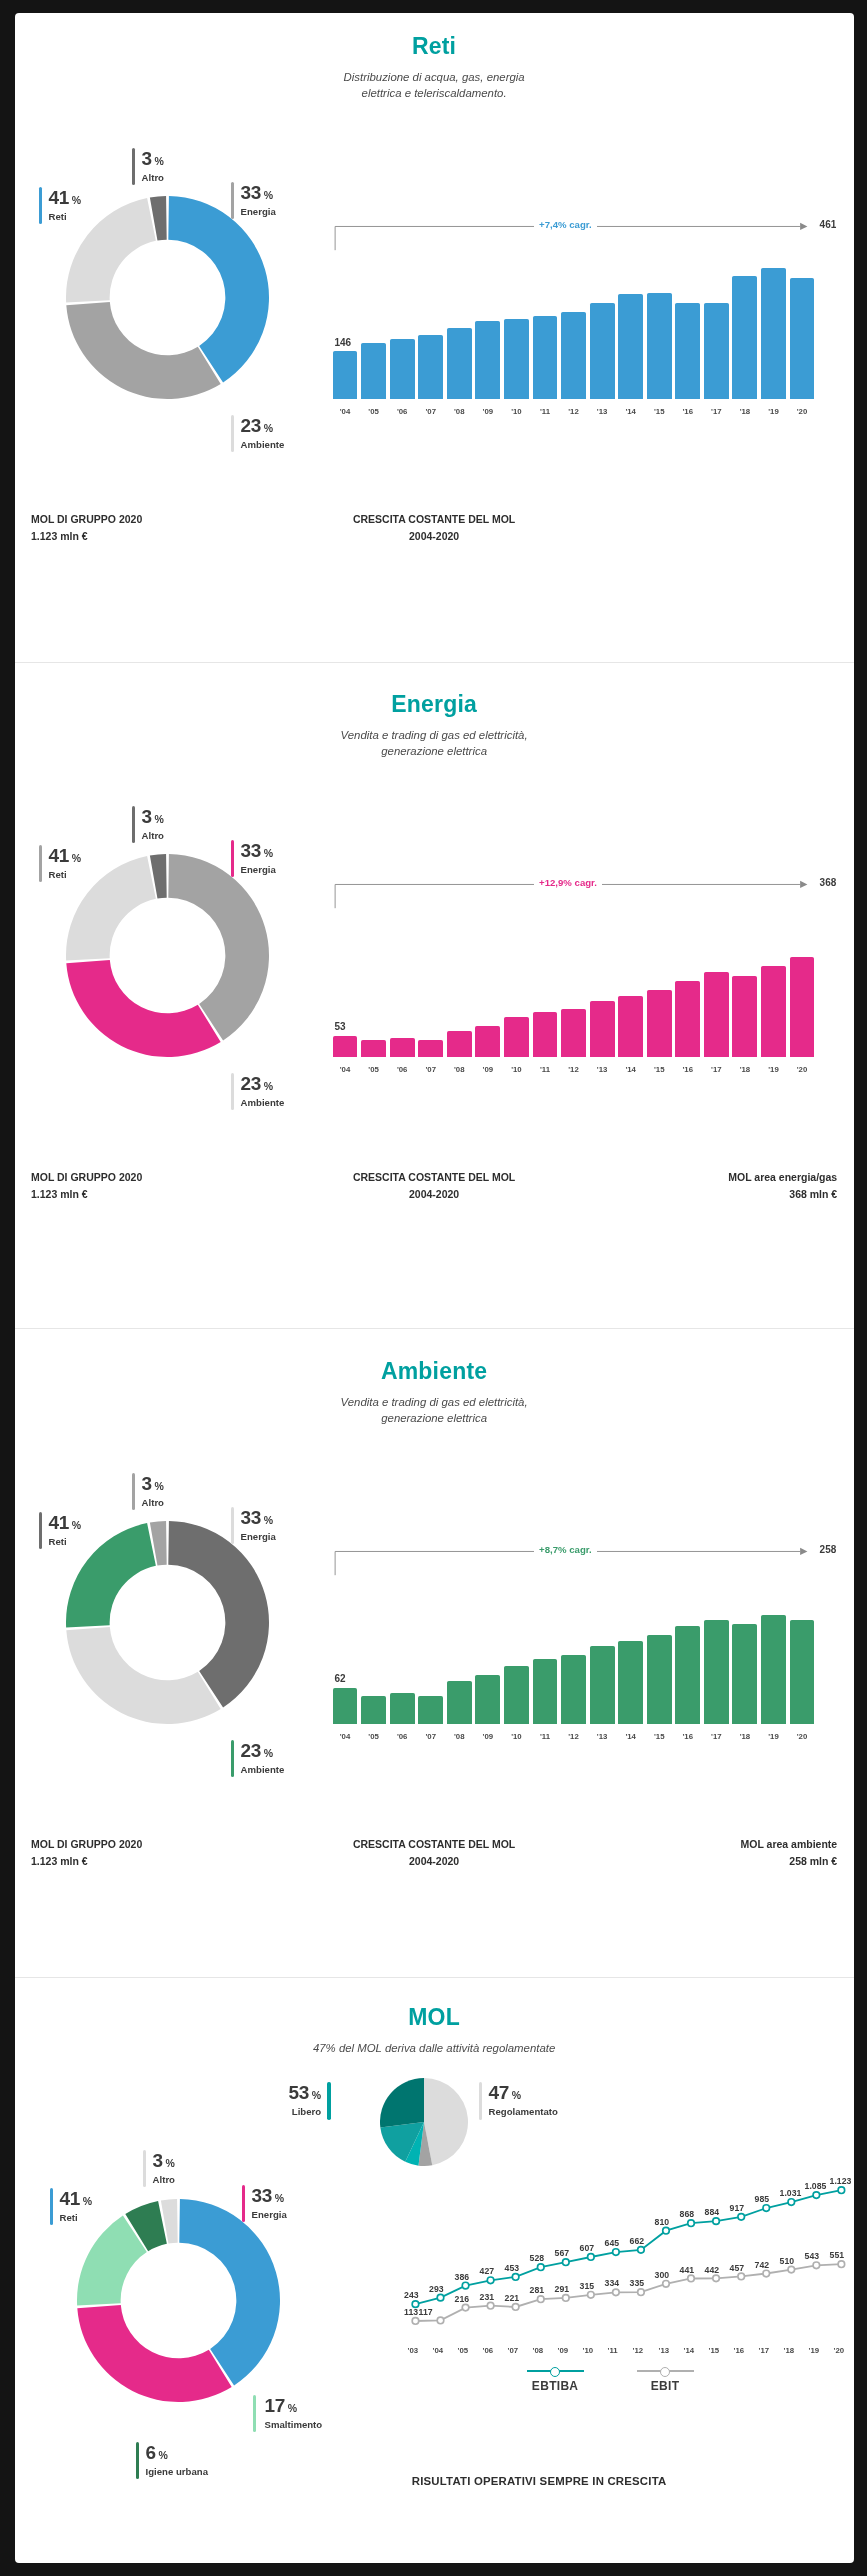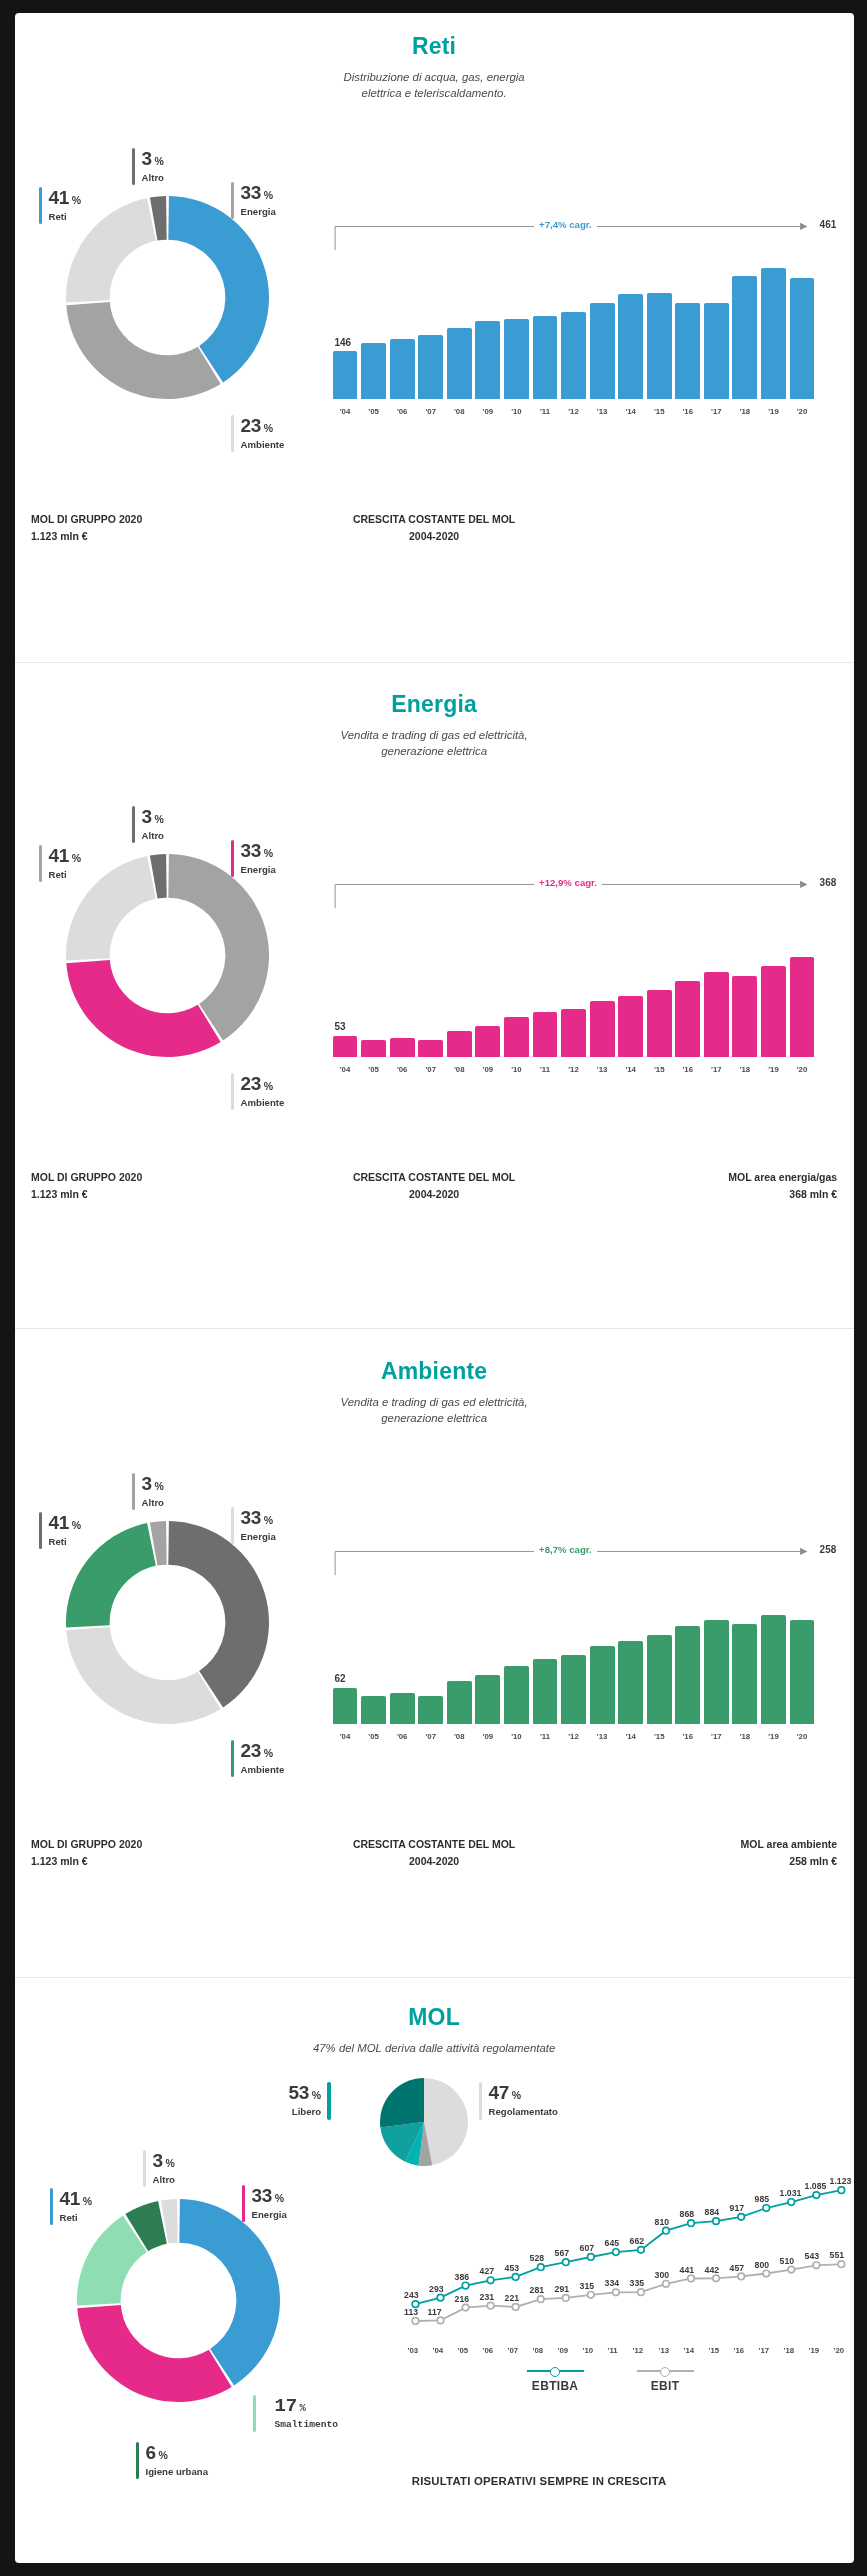--- a/index.html
+++ b/index.html
@@ -600,21 +600,21 @@
             <div class="txt" style="padding-left:10px;">
               <div style="display:flex;align-items:baseline;">
                 <span class="num">33</span>
                 <span class="pct">%</span>
               </div>
               <span class="cap">Energia</span>
             </div>
           </div>
           <div class="lbl right" style="left:238px;top:404px;height:37px;">
             <div class="bar" style="top:0;height:37px;background:#8fdeb3;"></div>
-            <div class="txt" style="padding-left:22px;font-family:Liberation Mono, monospace;">
+            <div class="txt" style="padding-left:12px;">
               <div style="display:flex;align-items:baseline;">
                 <span class="num">17</span>
                 <span class="pct">%</span>
               </div>
               <span class="cap">Smaltimento</span>
             </div>
           </div>
           <div class="lbl right" style="left:121px;top:451px;height:37px;">
             <div class="bar" style="top:0;height:37px;background:#2e7d52;"></div>
             <div class="txt" style="padding-left:10px;">
@@ -678,34 +678,34 @@
             <div class="pt-lbl" style="left:231px;top:76px;">662</div>
             <div class="pt-lbl" style="left:256px;top:57px;">810</div>
             <div class="pt-lbl" style="left:281px;top:49px;">868</div>
             <div class="pt-lbl" style="left:306px;top:47px;">884</div>
             <div class="pt-lbl" style="left:331px;top:43px;">917</div>
             <div class="pt-lbl" style="left:356px;top:34px;">985</div>
             <div class="pt-lbl" style="left:381px;top:28px;">1.031</div>
             <div class="pt-lbl" style="left:406px;top:21px;">1.085</div>
             <div class="pt-lbl" style="left:431px;top:16.4px;">1.123</div>
             <div class="pt-lbl" style="left:5.5px;top:147px;">113</div>
-            <div class="pt-lbl" style="left:29px;top:147px;">117</div>
+            <div class="pt-lbl" style="left:20px;top:147px;">117</div>
             <div class="pt-lbl" style="left:56px;top:134px;">216</div>
             <div class="pt-lbl" style="left:81px;top:132px;">231</div>
             <div class="pt-lbl" style="left:106px;top:133px;">221</div>
             <div class="pt-lbl" style="left:131px;top:125px;">281</div>
             <div class="pt-lbl" style="left:156px;top:124px;">291</div>
             <div class="pt-lbl" style="left:181px;top:121px;">315</div>
             <div class="pt-lbl" style="left:206px;top:118px;">334</div>
             <div class="pt-lbl" style="left:231px;top:118px;">335</div>
             <div class="pt-lbl" style="left:256px;top:110px;">300</div>
             <div class="pt-lbl" style="left:281px;top:105px;">441</div>
             <div class="pt-lbl" style="left:306px;top:105px;">442</div>
             <div class="pt-lbl" style="left:331px;top:103px;">457</div>
-            <div class="pt-lbl" style="left:356px;top:100px;">800</div>
+            <div class="pt-lbl" style="left:356px;top:100px;">742</div>
             <div class="pt-lbl" style="left:381px;top:96px;">510</div>
             <div class="pt-lbl" style="left:406px;top:91px;">543</div>
             <div class="pt-lbl" style="left:431px;top:90px;">551</div>
             <div class="yr-lbl" style="left:9px;top:186px;">'03</div>
             <div class="yr-lbl" style="left:34px;top:186px;">'04</div>
             <div class="yr-lbl" style="left:59px;top:186px;">'05</div>
             <div class="yr-lbl" style="left:84px;top:186px;">'06</div>
             <div class="yr-lbl" style="left:109px;top:186px;">'07</div>
             <div class="yr-lbl" style="left:134px;top:186px;">'08</div>
             <div class="yr-lbl" style="left:159px;top:186px;">'09</div>

